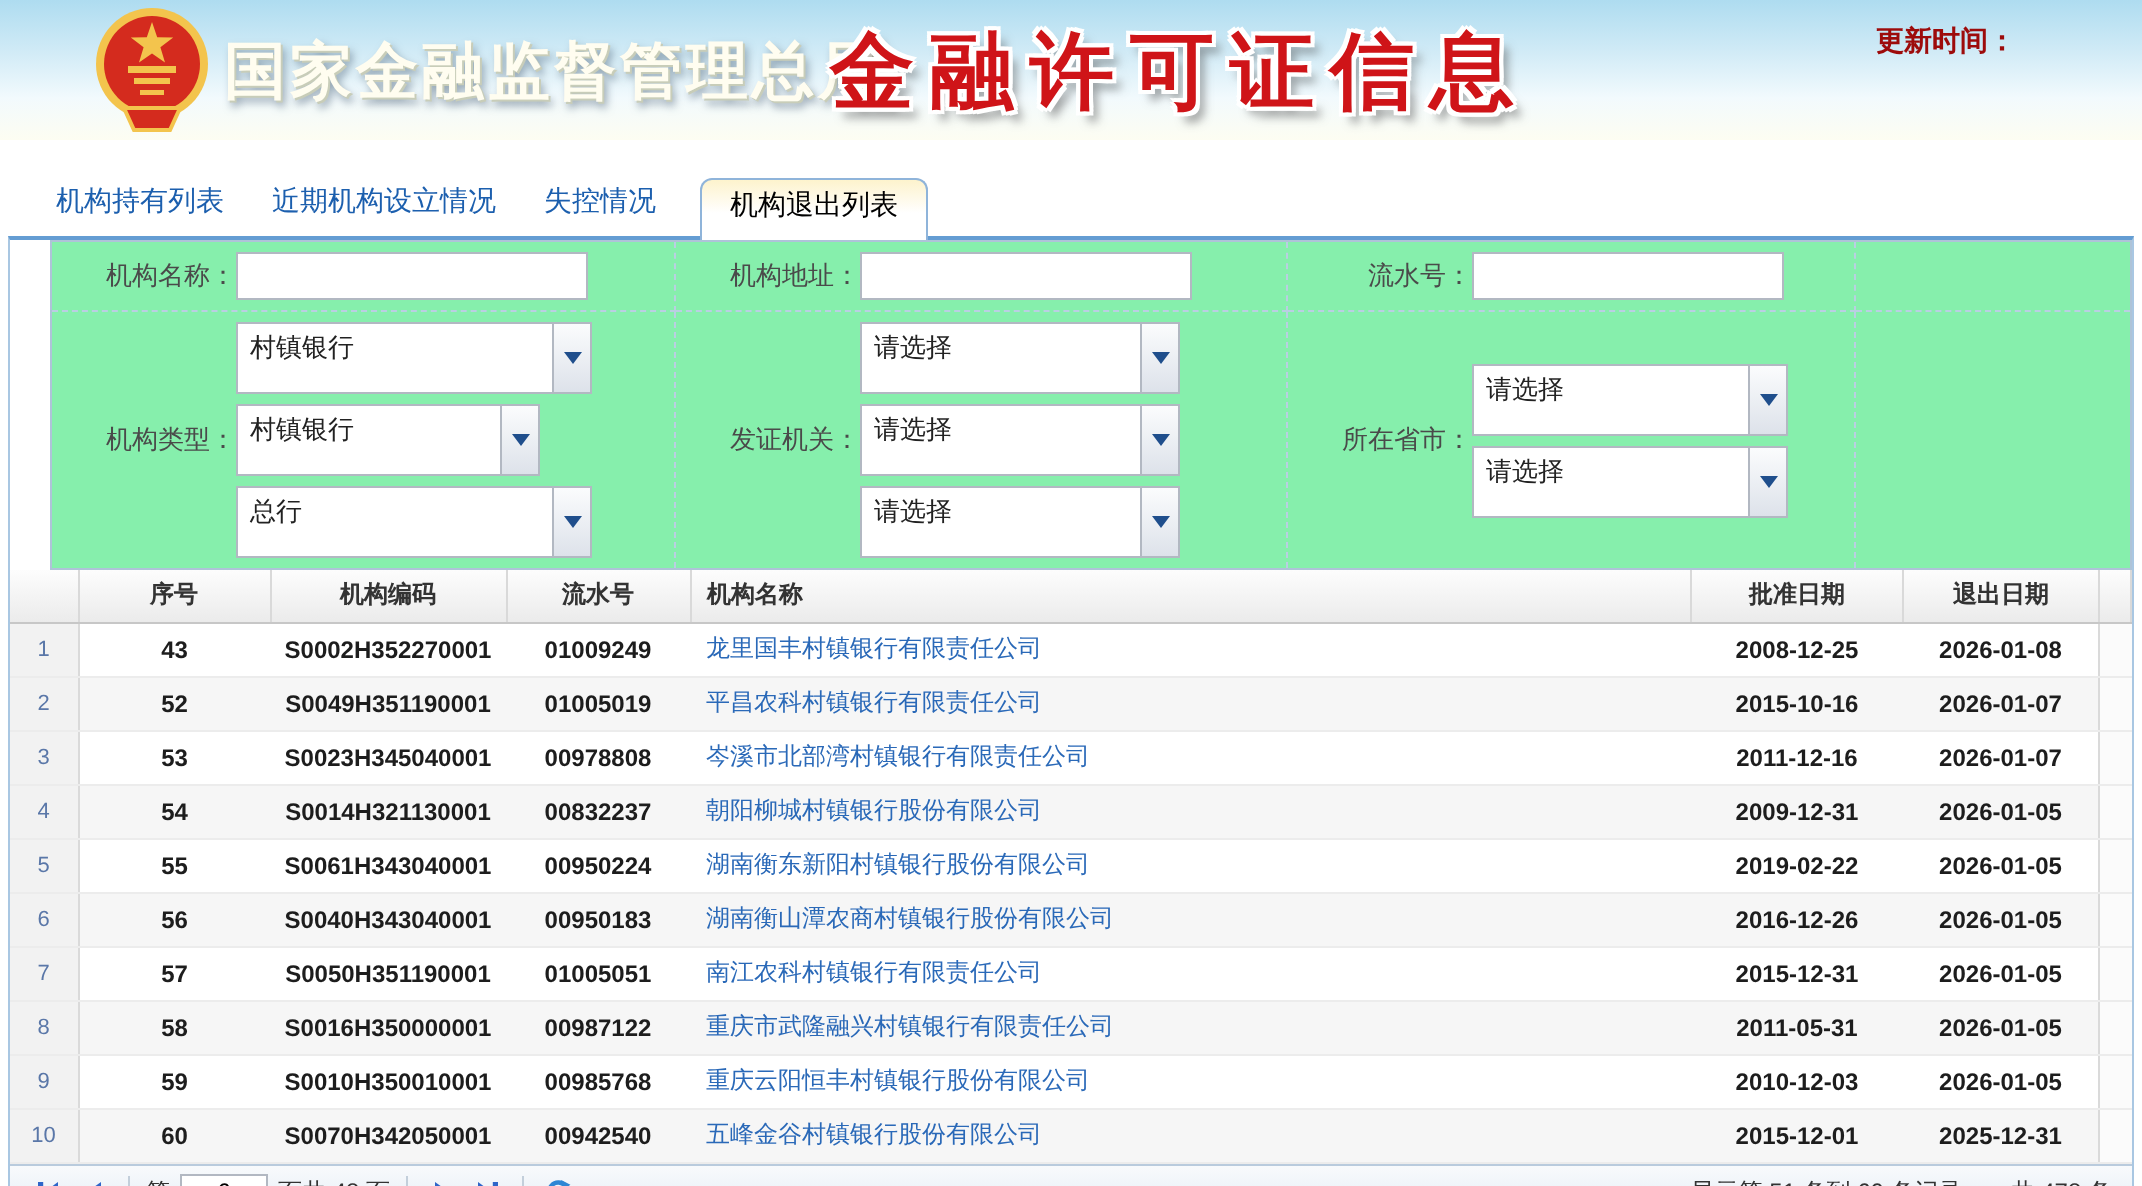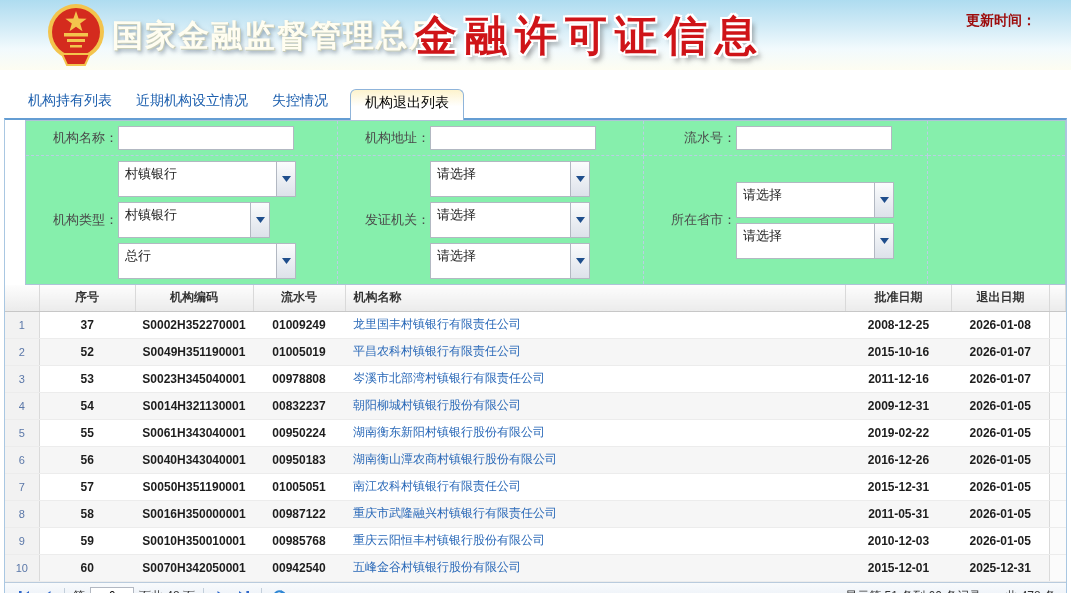--- a/index.html
+++ b/index.html
@@ -12,21 +12,21 @@
   .emblem { position:absolute; left:44px; top:2px; width:64px; height:66px; }
   .agency { position:absolute; left:112px; top:15px; font-size:31px; font-weight:bold;
     color:#fffdf0; letter-spacing:2px;
     text-shadow:1px 1px 0 #c8cdb9, 2px 3px 4px rgba(90,110,130,.65); }
   .site-title { position:absolute; left:415px; top:8px;
     font-family:"DejaVu Serif","Liberation Serif",serif;
     font-size:42px; font-weight:bold; color:#cf1418; letter-spacing:8px;
     text-shadow:-2px 0 0 #fff, 2px 0 0 #fff, 0 -2px 0 #fff, 0 2px 0 #fff,
       -2px -2px 0 #fff, 2px 2px 0 #fff, -2px 2px 0 #fff, 2px -2px 0 #fff,
       4px 5px 5px rgba(80,80,80,.55); }
-  .update-time { position:absolute; right:0; top:10px; width:140px; text-align:center;
+  .update-time { position:absolute; right:28px; top:10px; width:140px; text-align:center;
     color:#9d0b0b; font-weight:bold; font-size:14px; line-height:20px; }
 
   
   .tabbar { display:flex; align-items:flex-end; padding-left:16px; margin-top:22px;
     height:26px; position:relative; z-index:3; }
   .tab { font-size:14px; color:#1c5fae; padding:4px 12px 8px; cursor:pointer; white-space:nowrap; }
   .tab.active { color:#000; background:linear-gradient(#fdf3cd 0%, #ffffff 55%);
     border:1px solid #8fb4da; border-bottom:none; border-radius:6px 6px 0 0;
     padding:4px 14px 8px; margin-left:10px; position:relative; top:2px; }
 
@@ -243,21 +243,21 @@
         <th>流水号</th>
         <th class="h-name">机构名称</th>
         <th>批准日期</th>
         <th>退出日期</th>
         <th class="h-sp"></th>
       </tr>
     </thead>
     <tbody>
         <tr>
           <td class="rownum">1</td>
-          <td class="c-seq num">37</td>
+          <td class="c-seq num">43</td>
           <td class="c-code num">S0002H352270001</td>
           <td class="c-serial num">01009249</td>
           <td class="c-name"><a class="org-link">龙里国丰村镇银行有限责任公司</a></td>
           <td class="c-date num">2008-12-25</td>
           <td class="c-date num">2026-01-08</td>
           <td class="spacer"></td>
         </tr>
         <tr>
           <td class="rownum">2</td>
           <td class="c-seq num">52</td>

